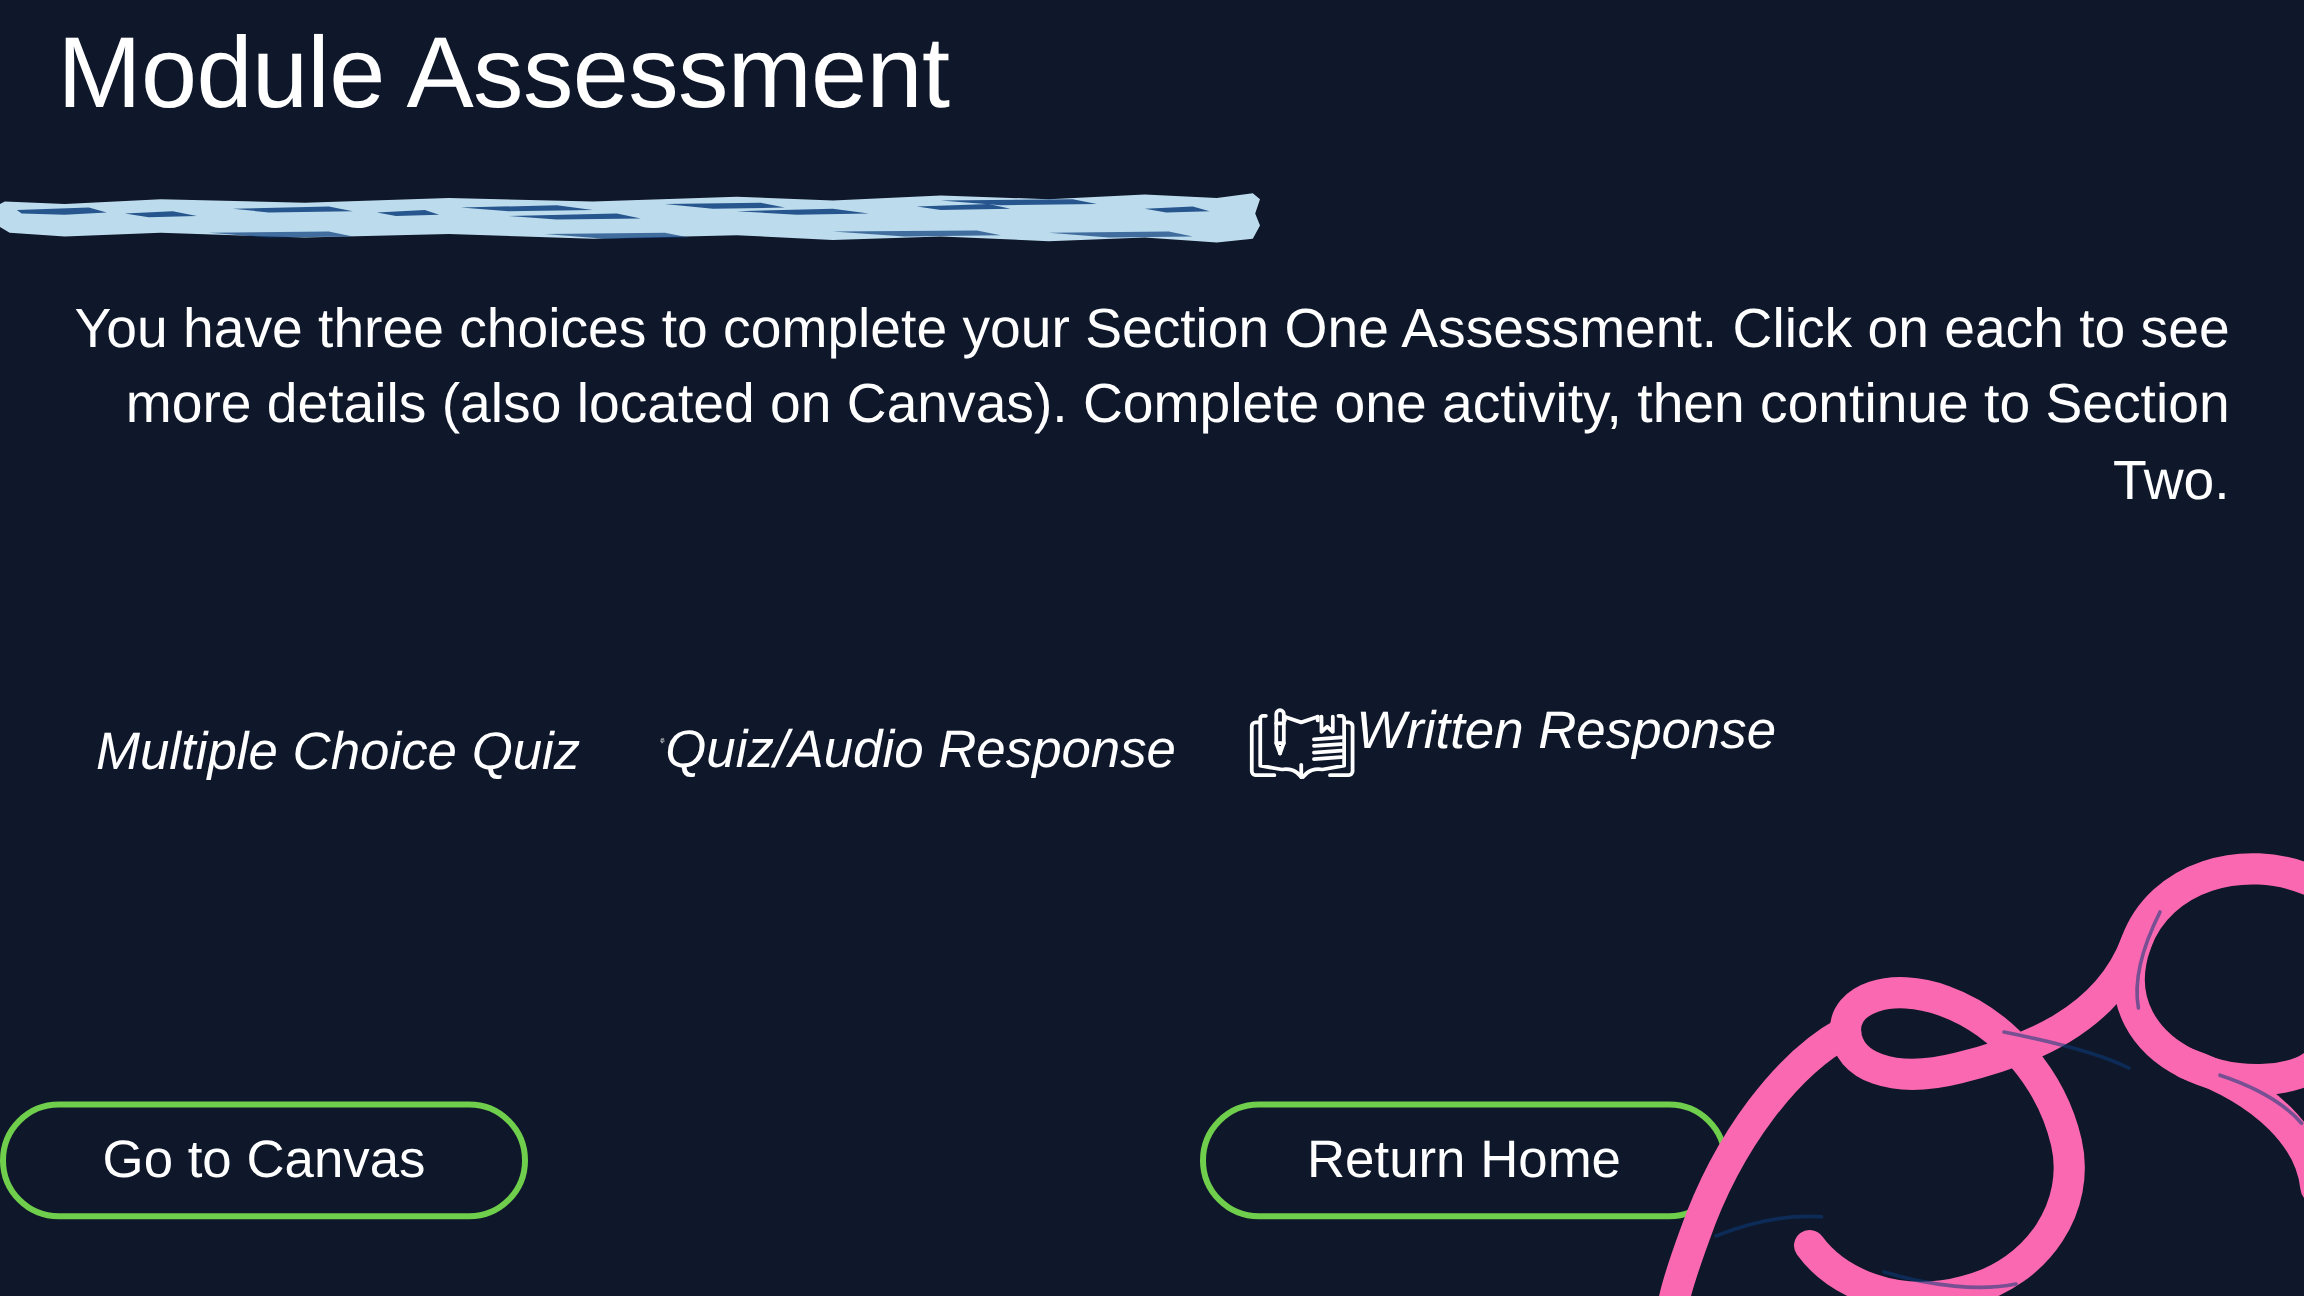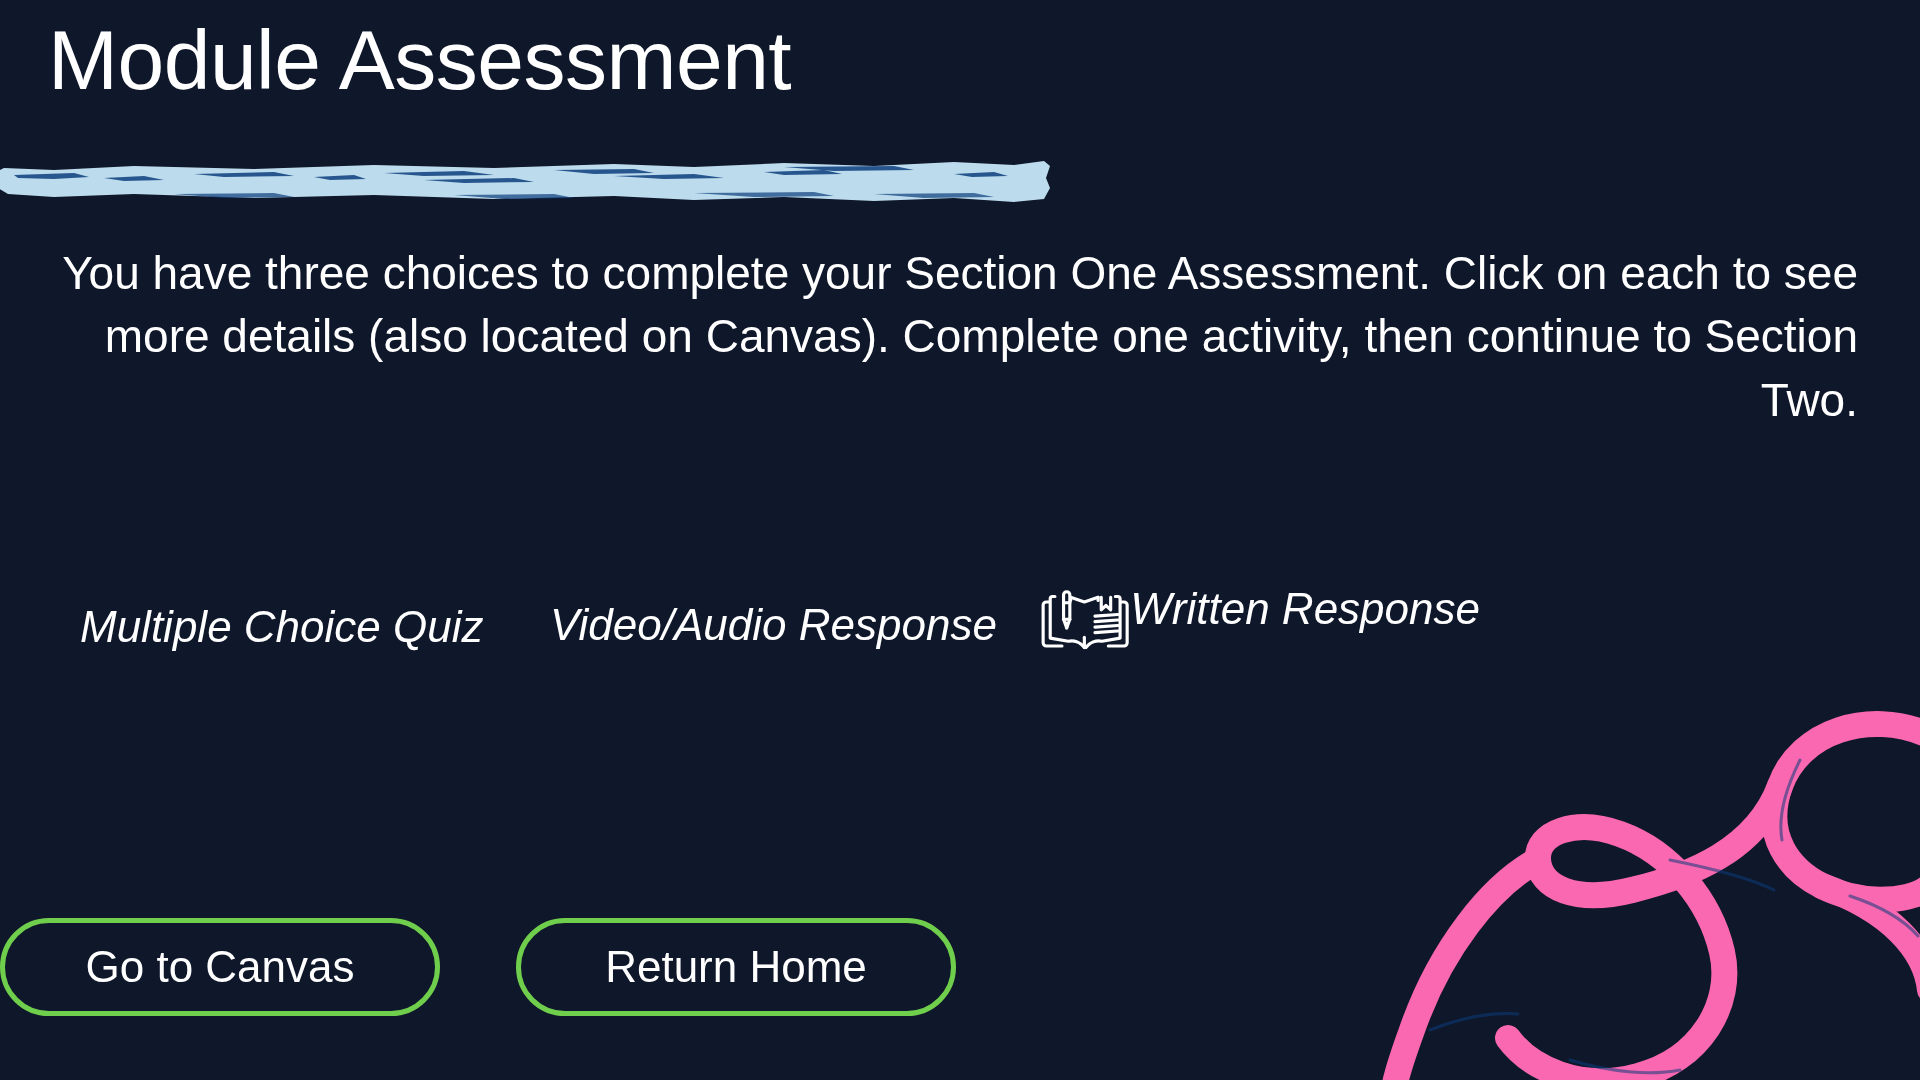--- a/index.html
+++ b/index.html
@@ -82,21 +82,21 @@
   .option.opt-0 .opt-label{ margin-top:22px; }
   .option.opt-1 .opt-label{ margin-top:38px; }
   .option.opt-2 .opt-label{ margin-top:25px; }
 
   
   .buttons{
     position:absolute;
     left:0; top:918px;
     width:1920px;
     display:flex;
-    justify-content:flex-start;
+    justify-content:space-between;
     gap:76px;
     padding-right:480px;
   }
   .btn{
     min-width:440px;
     height:98px;
     border:5px solid #6fce4b;
     border-radius:49px;
     background:transparent;
     color:#ffffff;
@@ -200,21 +200,21 @@
           <circle cx="63" cy="142" r="3.5" fill="#ffffff"></circle>
           <circle cx="78" cy="142" r="3.5" fill="#ffffff"></circle>
 
           <rect x="63" y="162" width="44" height="13" rx="4"></rect>
 
           <line x1="85" y1="175" x2="85" y2="196"></line>
           <line x1="85" y1="176" x2="62" y2="196"></line>
           <line x1="85" y1="176" x2="108" y2="196"></line>
         </g>
       </svg>
-      <div class="opt-label">Video/Audio Response</div>
+      <div class="opt-label">Quiz/Audio Response</div>
     </div>
 
     <div class="option opt-2">
       <svg class="opt-icon" viewBox="0 0 230 170">
         <g fill="none" stroke="#ffffff" stroke-width="8" stroke-linecap="round" stroke-linejoin="round">
 
           <path d="M22 34 h-6 a8 8 0 0 0 -8 8 v96 a8 8 0 0 0 8 8 h40"></path>
           <path d="M208 34 h6 a8 8 0 0 1 8 8 v96 a8 8 0 0 1 -8 8 h-40"></path>
 
           <path d="M38 20 h-6 a6 6 0 0 0 -6 6 v100 l46 8 a40 40 0 0 1 41 16"></path>

